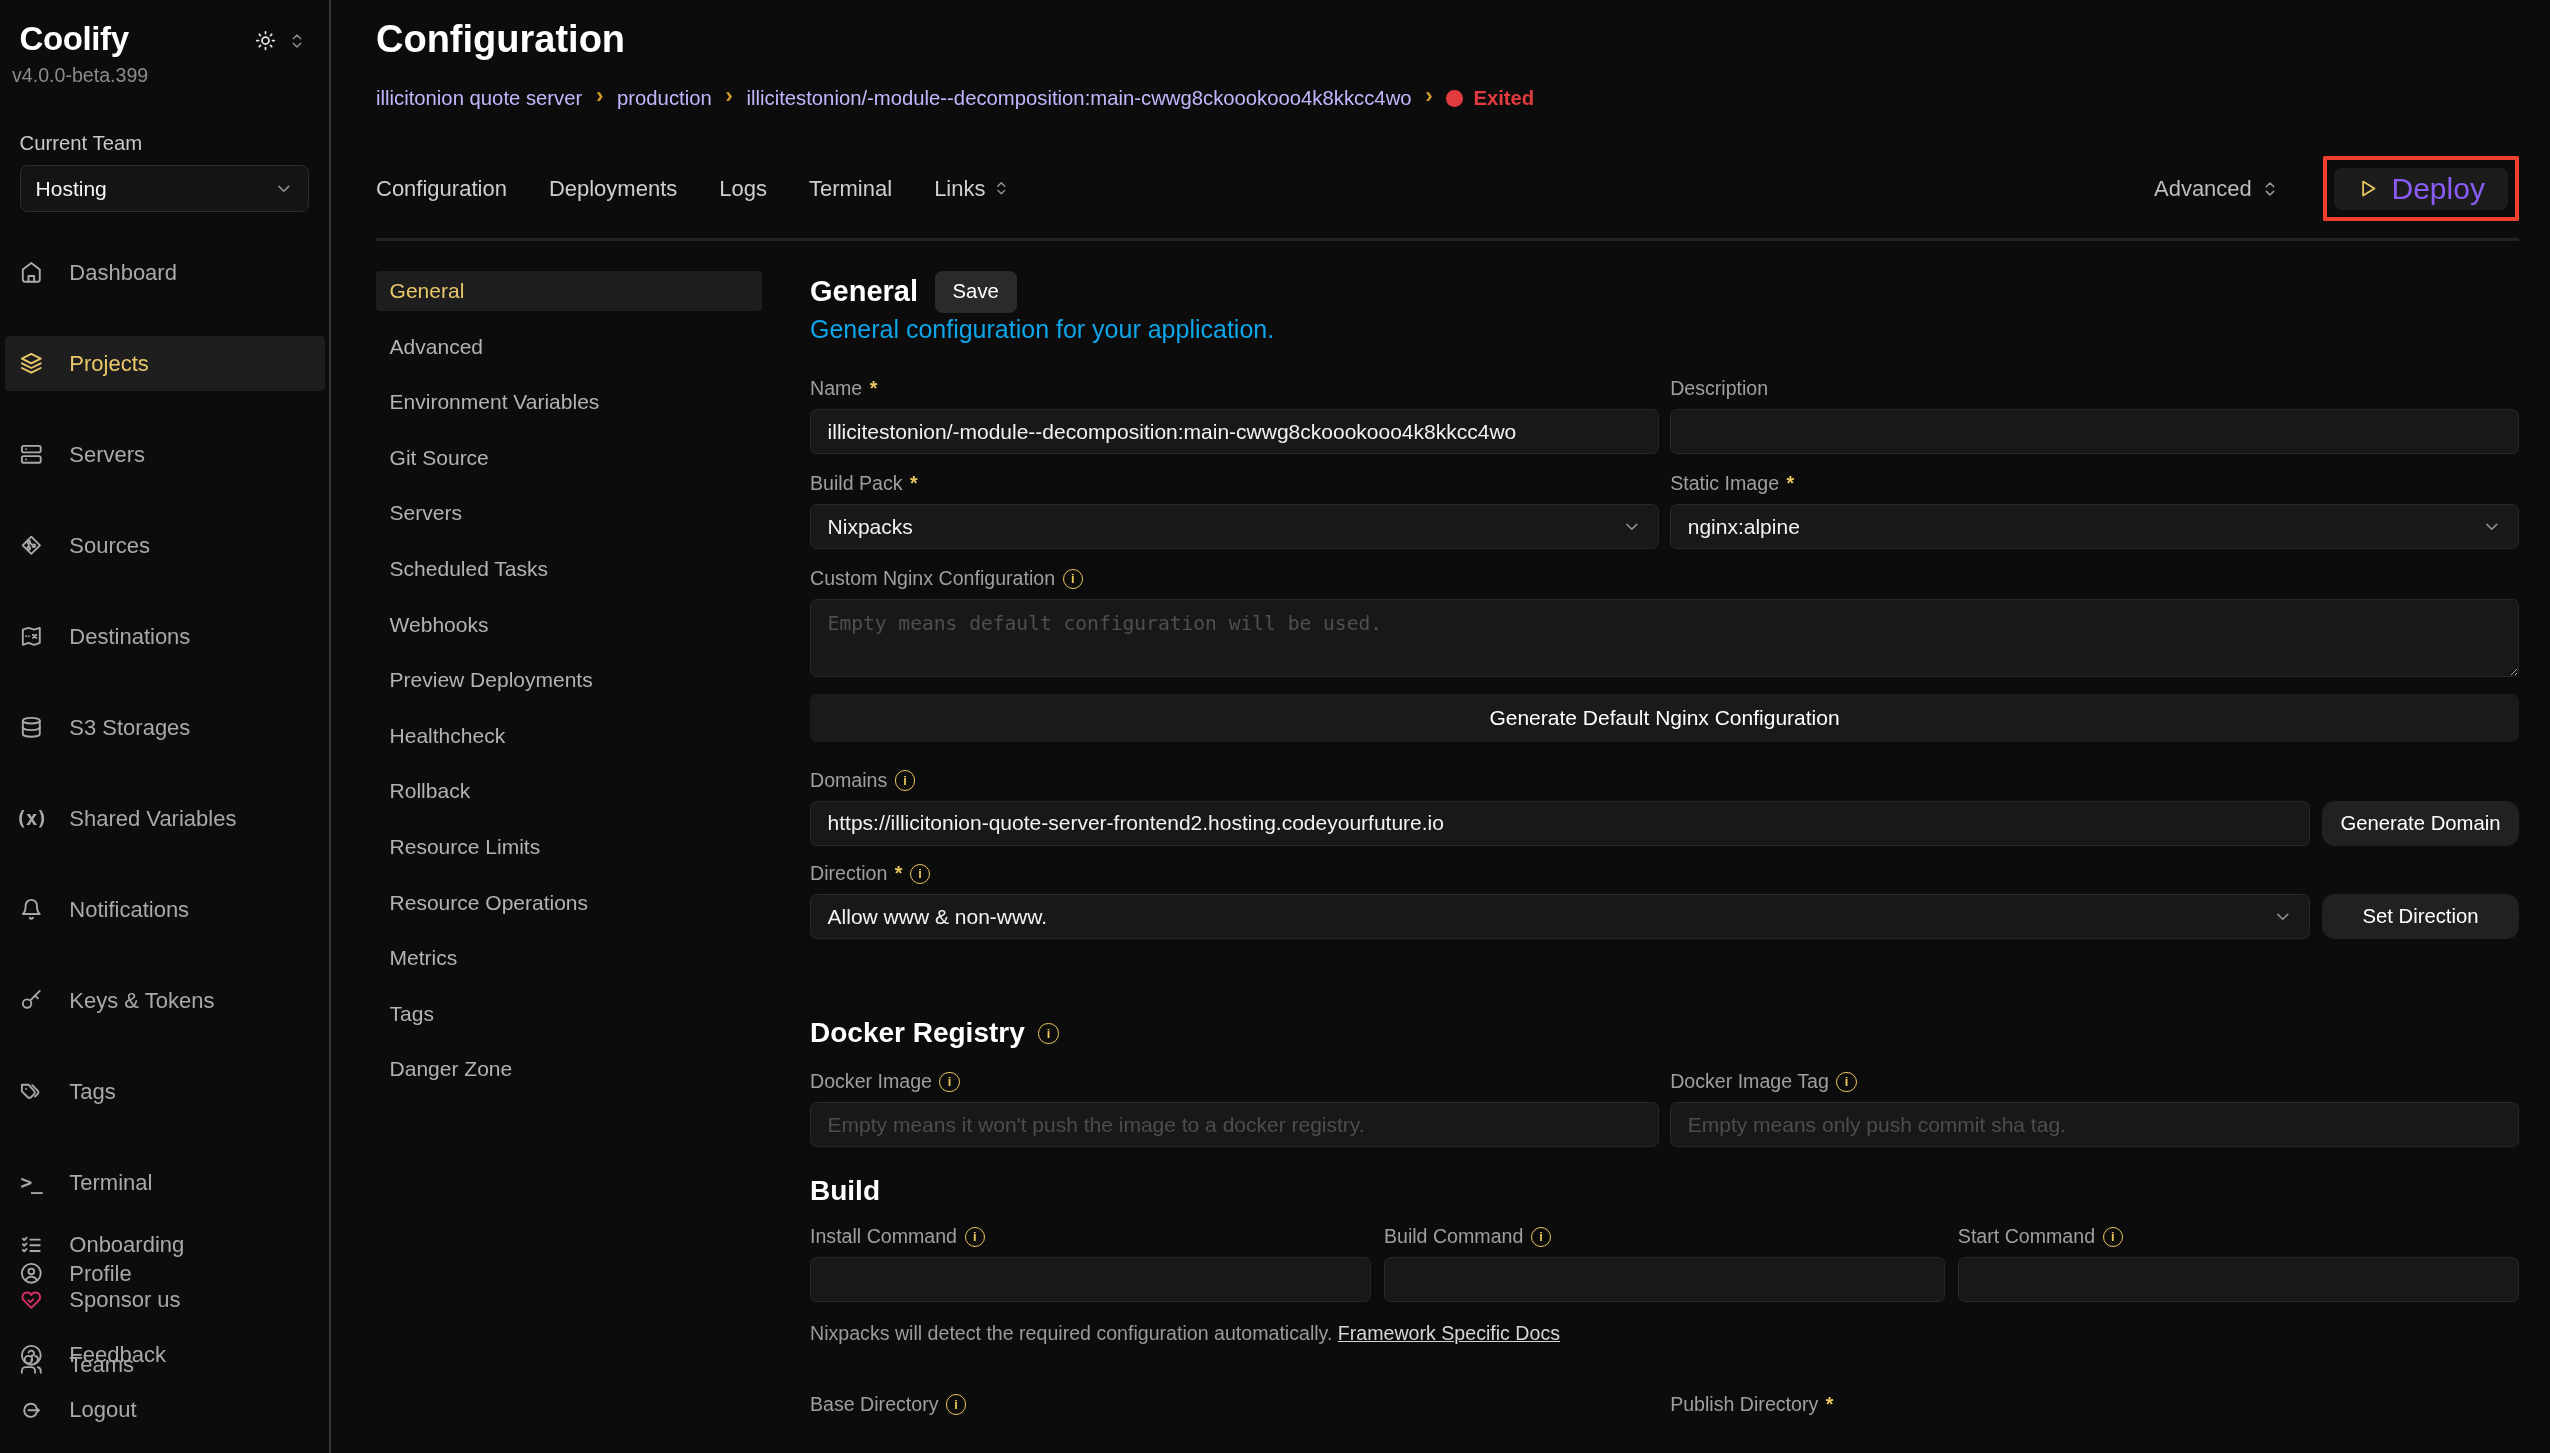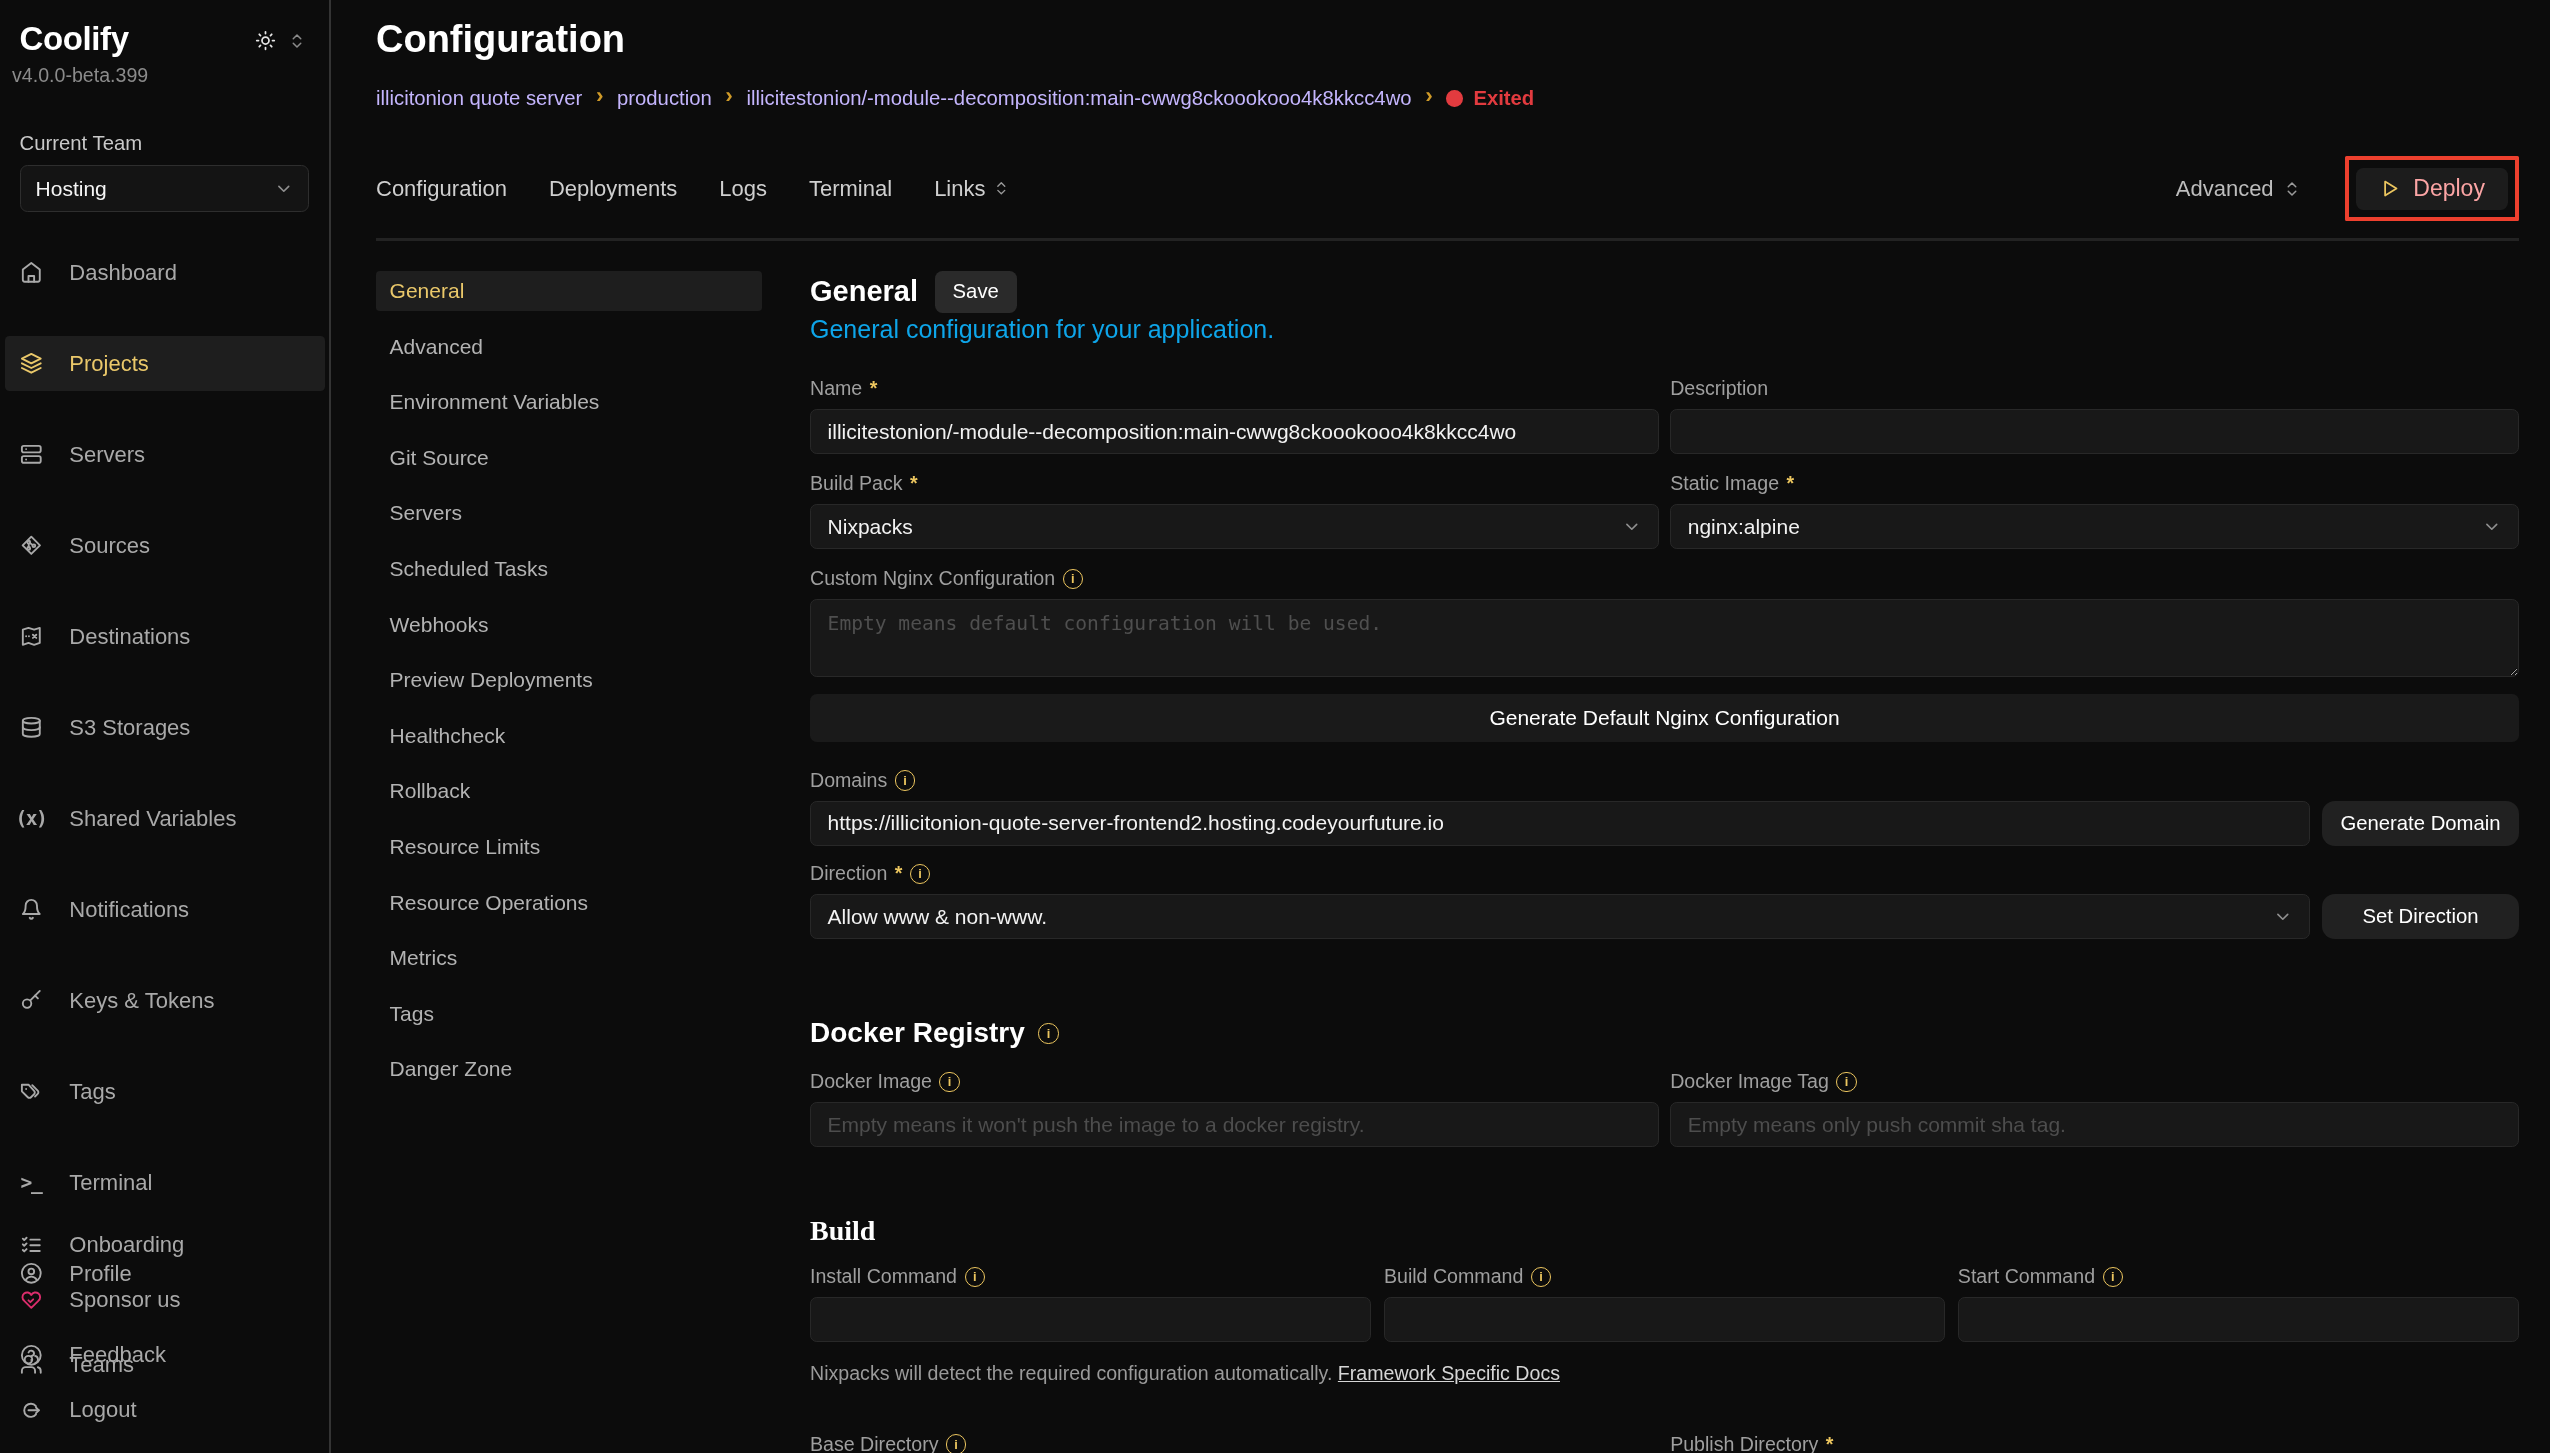--- a/index.html
+++ b/index.html
@@ -53,21 +53,21 @@
 
   .tabbar { display:flex; align-items:center; justify-content:space-between; margin-top:44px; }
   .tabs { display:flex; align-items:center; gap:42px; }
   .tab { color:#cfcfcf; font-size:22px; cursor:pointer; display:flex; align-items:center; gap:7.5px; }
   .tab .updown, .advanced .updown { color:#9a9a9a; }
   .tab-right { display:flex; align-items:center; gap:44px; }
   .advanced { display:flex; align-items:center; gap:9px; color:#bdbdbd; font-size:22px; cursor:pointer; }
   .deploy-annotation { border:4.5px solid #ee402e; padding:7.5px; border-radius:1.5px; }
   .deploy-btn {
     display:flex; align-items:center; gap:13.6px; background:#1c1c1c; border:none; border-radius:7.5px;
-    height:42px; padding:0 22.6px; color:#fca5a5; font-size:23px; font-family:inherit; cursor:pointer;
+    height:42px; padding:0 22.6px; color:#8b5cf6; font-size:30px; font-family:inherit; cursor:pointer;
   }
   .deploy-btn .play { color:#ecc65f; }
   .divider { height:3px; background:#232323; margin-top:16.6px; }
 
   .content { display:flex; margin-top:30px; }
   .subnav { width:386px; flex:none; display:flex; flex-direction:column; gap:15px; }
   .subnav-item {
     font-size:21px; color:#b3b3b3; padding:8.3px 13.6px; border-radius:3.8px; cursor:pointer; text-decoration:none;
   }
   .subnav-item.active { background:#1e1e1e; color:#eac86a; }
@@ -510,21 +510,21 @@
         </div>
         <div class="field">
           <div class="flabel">
               <span>Docker Image Tag</span>
               <span class="info"></span>
             </div>
           <input placeholder="Empty means only push commit sha tag." style="">
         </div>
       </div>
 
-      <div class="h2" style="margin-top:68px;font-family:Liberation Serif, serif;">Build</div>
+      <div class="h2" style="margin-top:28px;">Build</div>
       <div class="grid3" style="margin-top:18px;">
         <div class="field">
           <div class="flabel">
               <span>Install Command</span>
               <span class="info"></span>
             </div>
           <input style="">
         </div>
         <div class="field">
           <div class="flabel">

